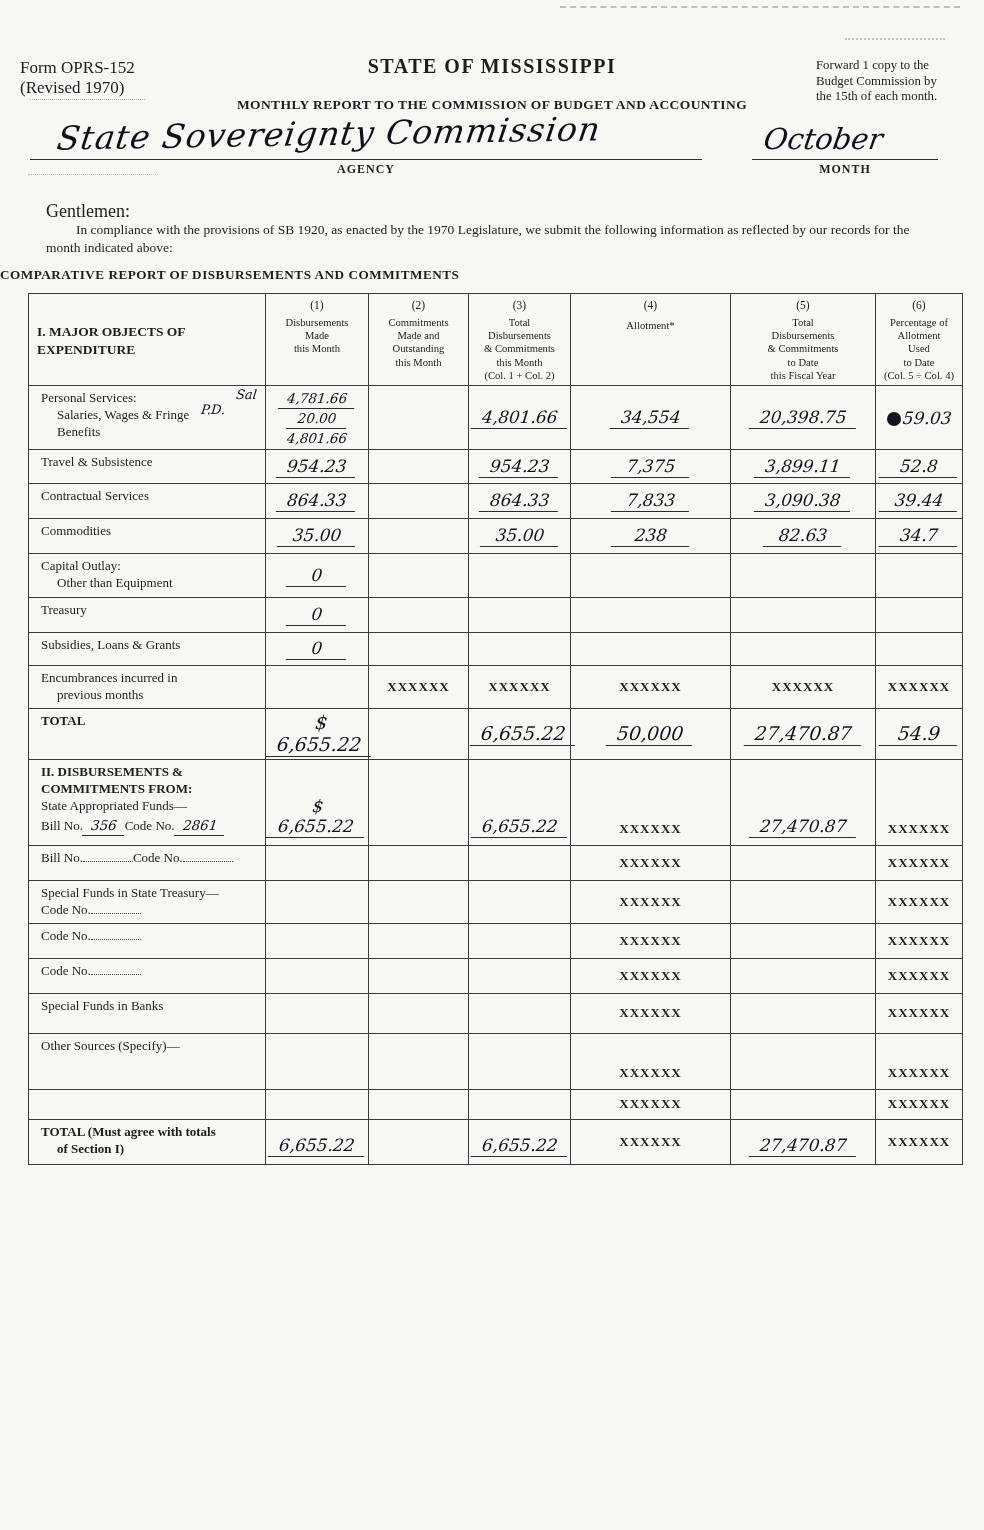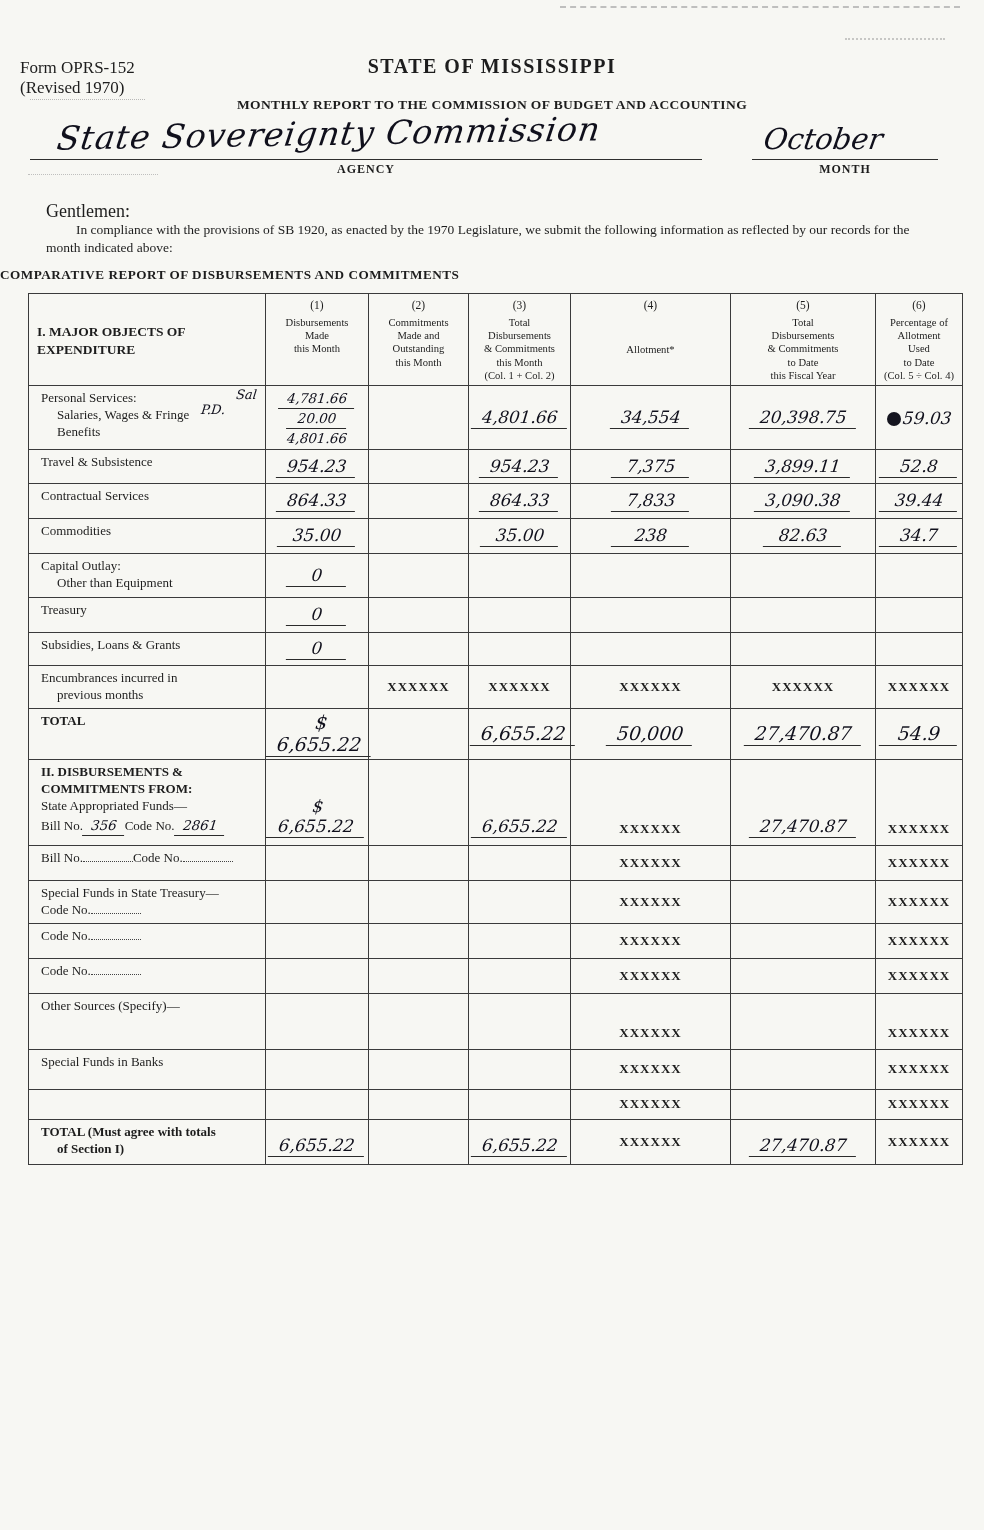--- a/index.html
+++ b/index.html
@@ -29,21 +29,21 @@
   .intro { left:46px; top:221px; width:892px; font-size:13.5px; line-height:1.3; text-indent:30px; }
   .tbl-title { left:0; width:984px; top:267px; text-align:left; font-size:13.2px; font-weight:bold; letter-spacing:0.5px; }
 
   
   .rpt-wrap { left:28px; top:293px; width:934px; }
   table.rpt { border-collapse:collapse; table-layout:fixed; width:934px; }
   .rpt td, .rpt th { border:1px solid #3b3b3b; }
   .rpt th { font-weight:normal; vertical-align:top; text-align:center; padding:5px 2px 3px; }
   .cnum { font-size:11.5px; margin-bottom:5px; }
   .clines { font-size:10.6px; line-height:1.25; white-space:pre-line; }
-  th.c4h .clines { margin-top:32px; }
+  th.c4h .clines { margin-top:8px; }
   th.lblh { vertical-align:middle; text-align:left; padding-left:8px; }
   .s1h { font-weight:bold; font-size:13.5px; line-height:1.3; white-space:pre-line; }
 
   td.lbl { font-size:13px; padding:4px 6px 4px 12px; vertical-align:top; line-height:1.3; }
   td.rel { position:relative; }
   .ind { padding-left:16px; }
   td.val { text-align:center; vertical-align:middle; padding:2px; }
   td.valb { vertical-align:bottom; padding-bottom:7px; }
   .u { border-bottom:1.5px solid #2b2b2b; padding:0 10px 1px; min-width:78px; }
   .u-sm { border-bottom:1.5px solid #2b2b2b; padding:0 8px 1px; min-width:60px; }
@@ -74,20 +74,23 @@
 <div class="page">
 
   <div class="artifact a1"></div>
   <div class="artifact a2"></div>
   <div class="artifact a3"></div>
   <div class="artifact a4"></div>
 
   <div class="abs form-id">Form OPRS-152
 (Revised 1970)</div>
   <div class="abs state-title">STATE OF MISSISSIPPI</div>
+  <div class="abs forward">Forward 1 copy to the
+Budget Commission by
+the 15th of each month.</div>
   <div class="abs report-title">MONTHLY REPORT TO THE COMMISSION OF BUDGET AND ACCOUNTING</div>
 
   <div class="abs hw script-agency">State Sovereignty Commission</div>
   <div class="abs wline agency-line"></div>
   <div class="abs underline-label agency-label">AGENCY</div>
 
   <div class="abs hw script-month">October</div>
   <div class="abs wline month-line"></div>
   <div class="abs underline-label month-label">MONTH</div>
 
@@ -318,38 +321,38 @@
       <tr style="height:35px">
         <td class="lbl"><span>Code No.</span><span class="fill"></span></td>
         <td class="val"></td>
         <td class="val"></td>
         <td class="val"></td>
         <td class="xc">XXXXXX</td>
         <td class="val"></td>
         <td class="xc">XXXXXX</td>
       </tr>
 
+      <tr style="height:40px">
+        <td class="lbl">Special Funds in Banks</td>
+        <td class="val"></td>
+        <td class="val"></td>
+        <td class="val"></td>
+        <td class="xc">XXXXXX</td>
+        <td class="val"></td>
+        <td class="xc">XXXXXX</td>
+      </tr>
+
       <tr style="height:56px">
         <td class="lbl">Other Sources (Specify)—</td>
         <td class="val"></td>
         <td class="val"></td>
         <td class="val"></td>
         <td class="xc xcb">XXXXXX</td>
         <td class="val"></td>
         <td class="xc xcb">XXXXXX</td>
-      </tr>
-
-      <tr style="height:40px">
-        <td class="lbl">Special Funds in Banks</td>
-        <td class="val"></td>
-        <td class="val"></td>
-        <td class="val"></td>
-        <td class="xc">XXXXXX</td>
-        <td class="val"></td>
-        <td class="xc">XXXXXX</td>
       </tr>
 
       <tr style="height:30px">
         <td class="lbl"></td>
         <td class="val"></td>
         <td class="val"></td>
         <td class="val"></td>
         <td class="xc">XXXXXX</td>
         <td class="val"></td>
         <td class="xc">XXXXXX</td>

